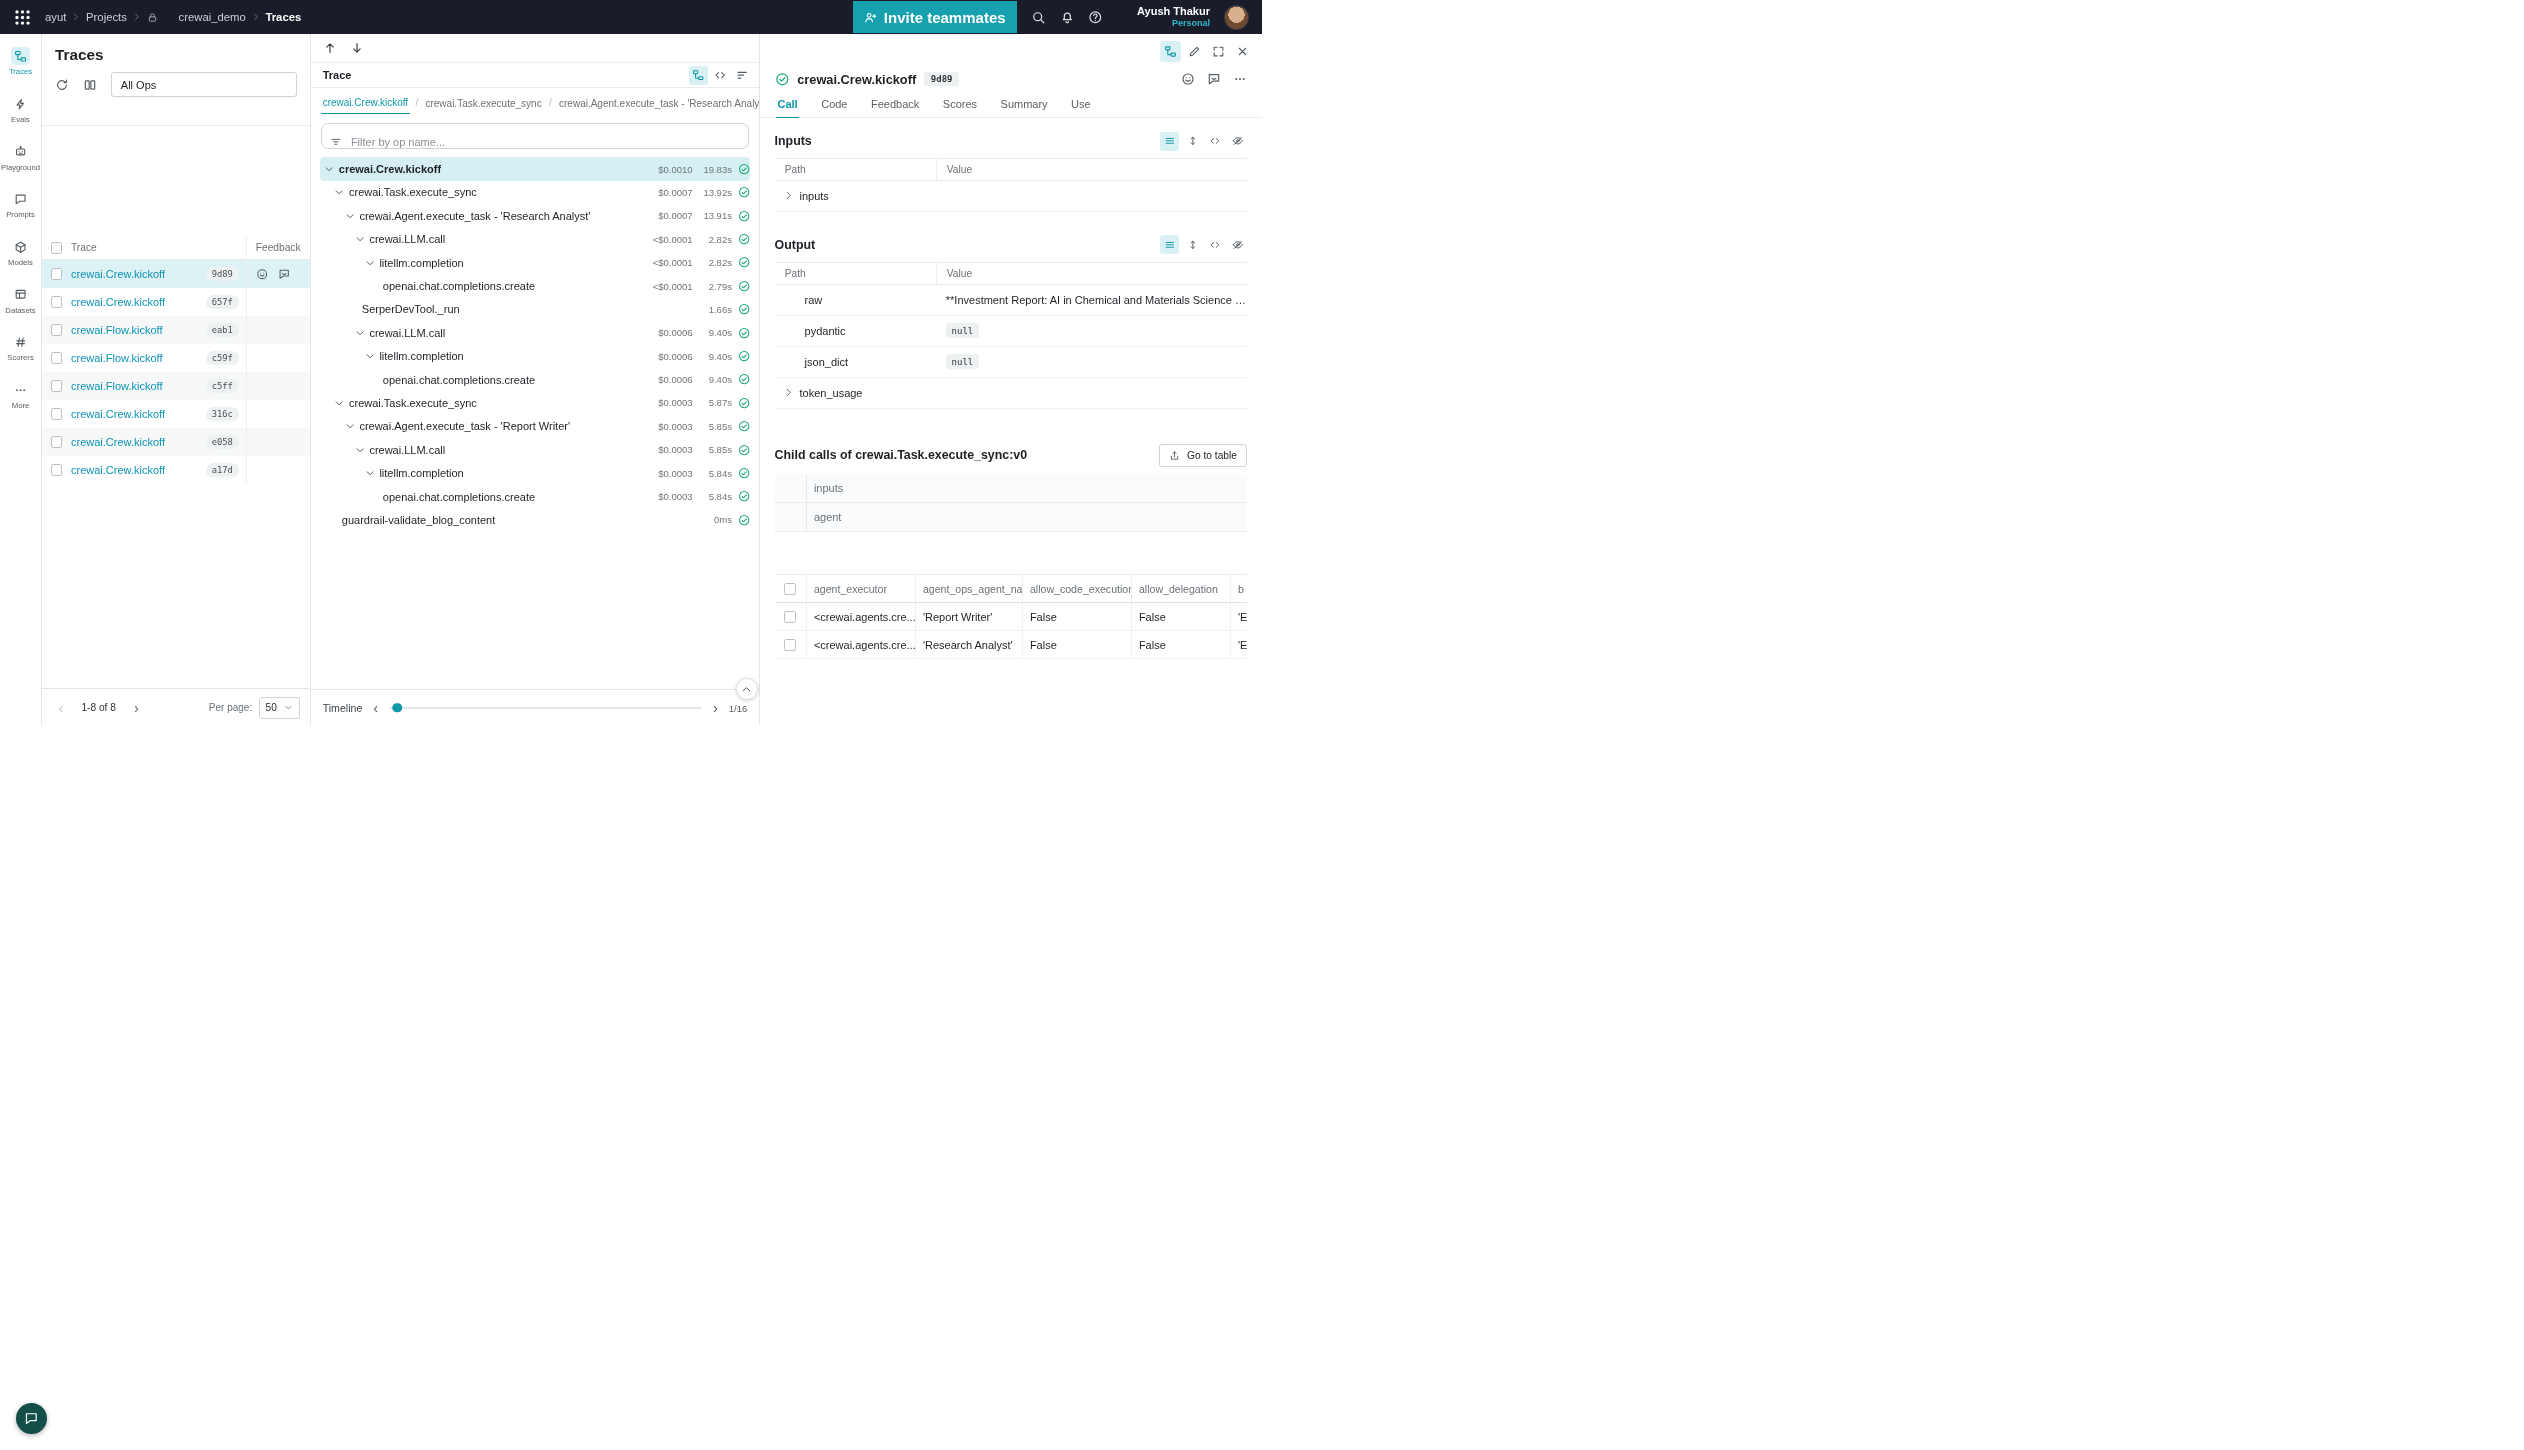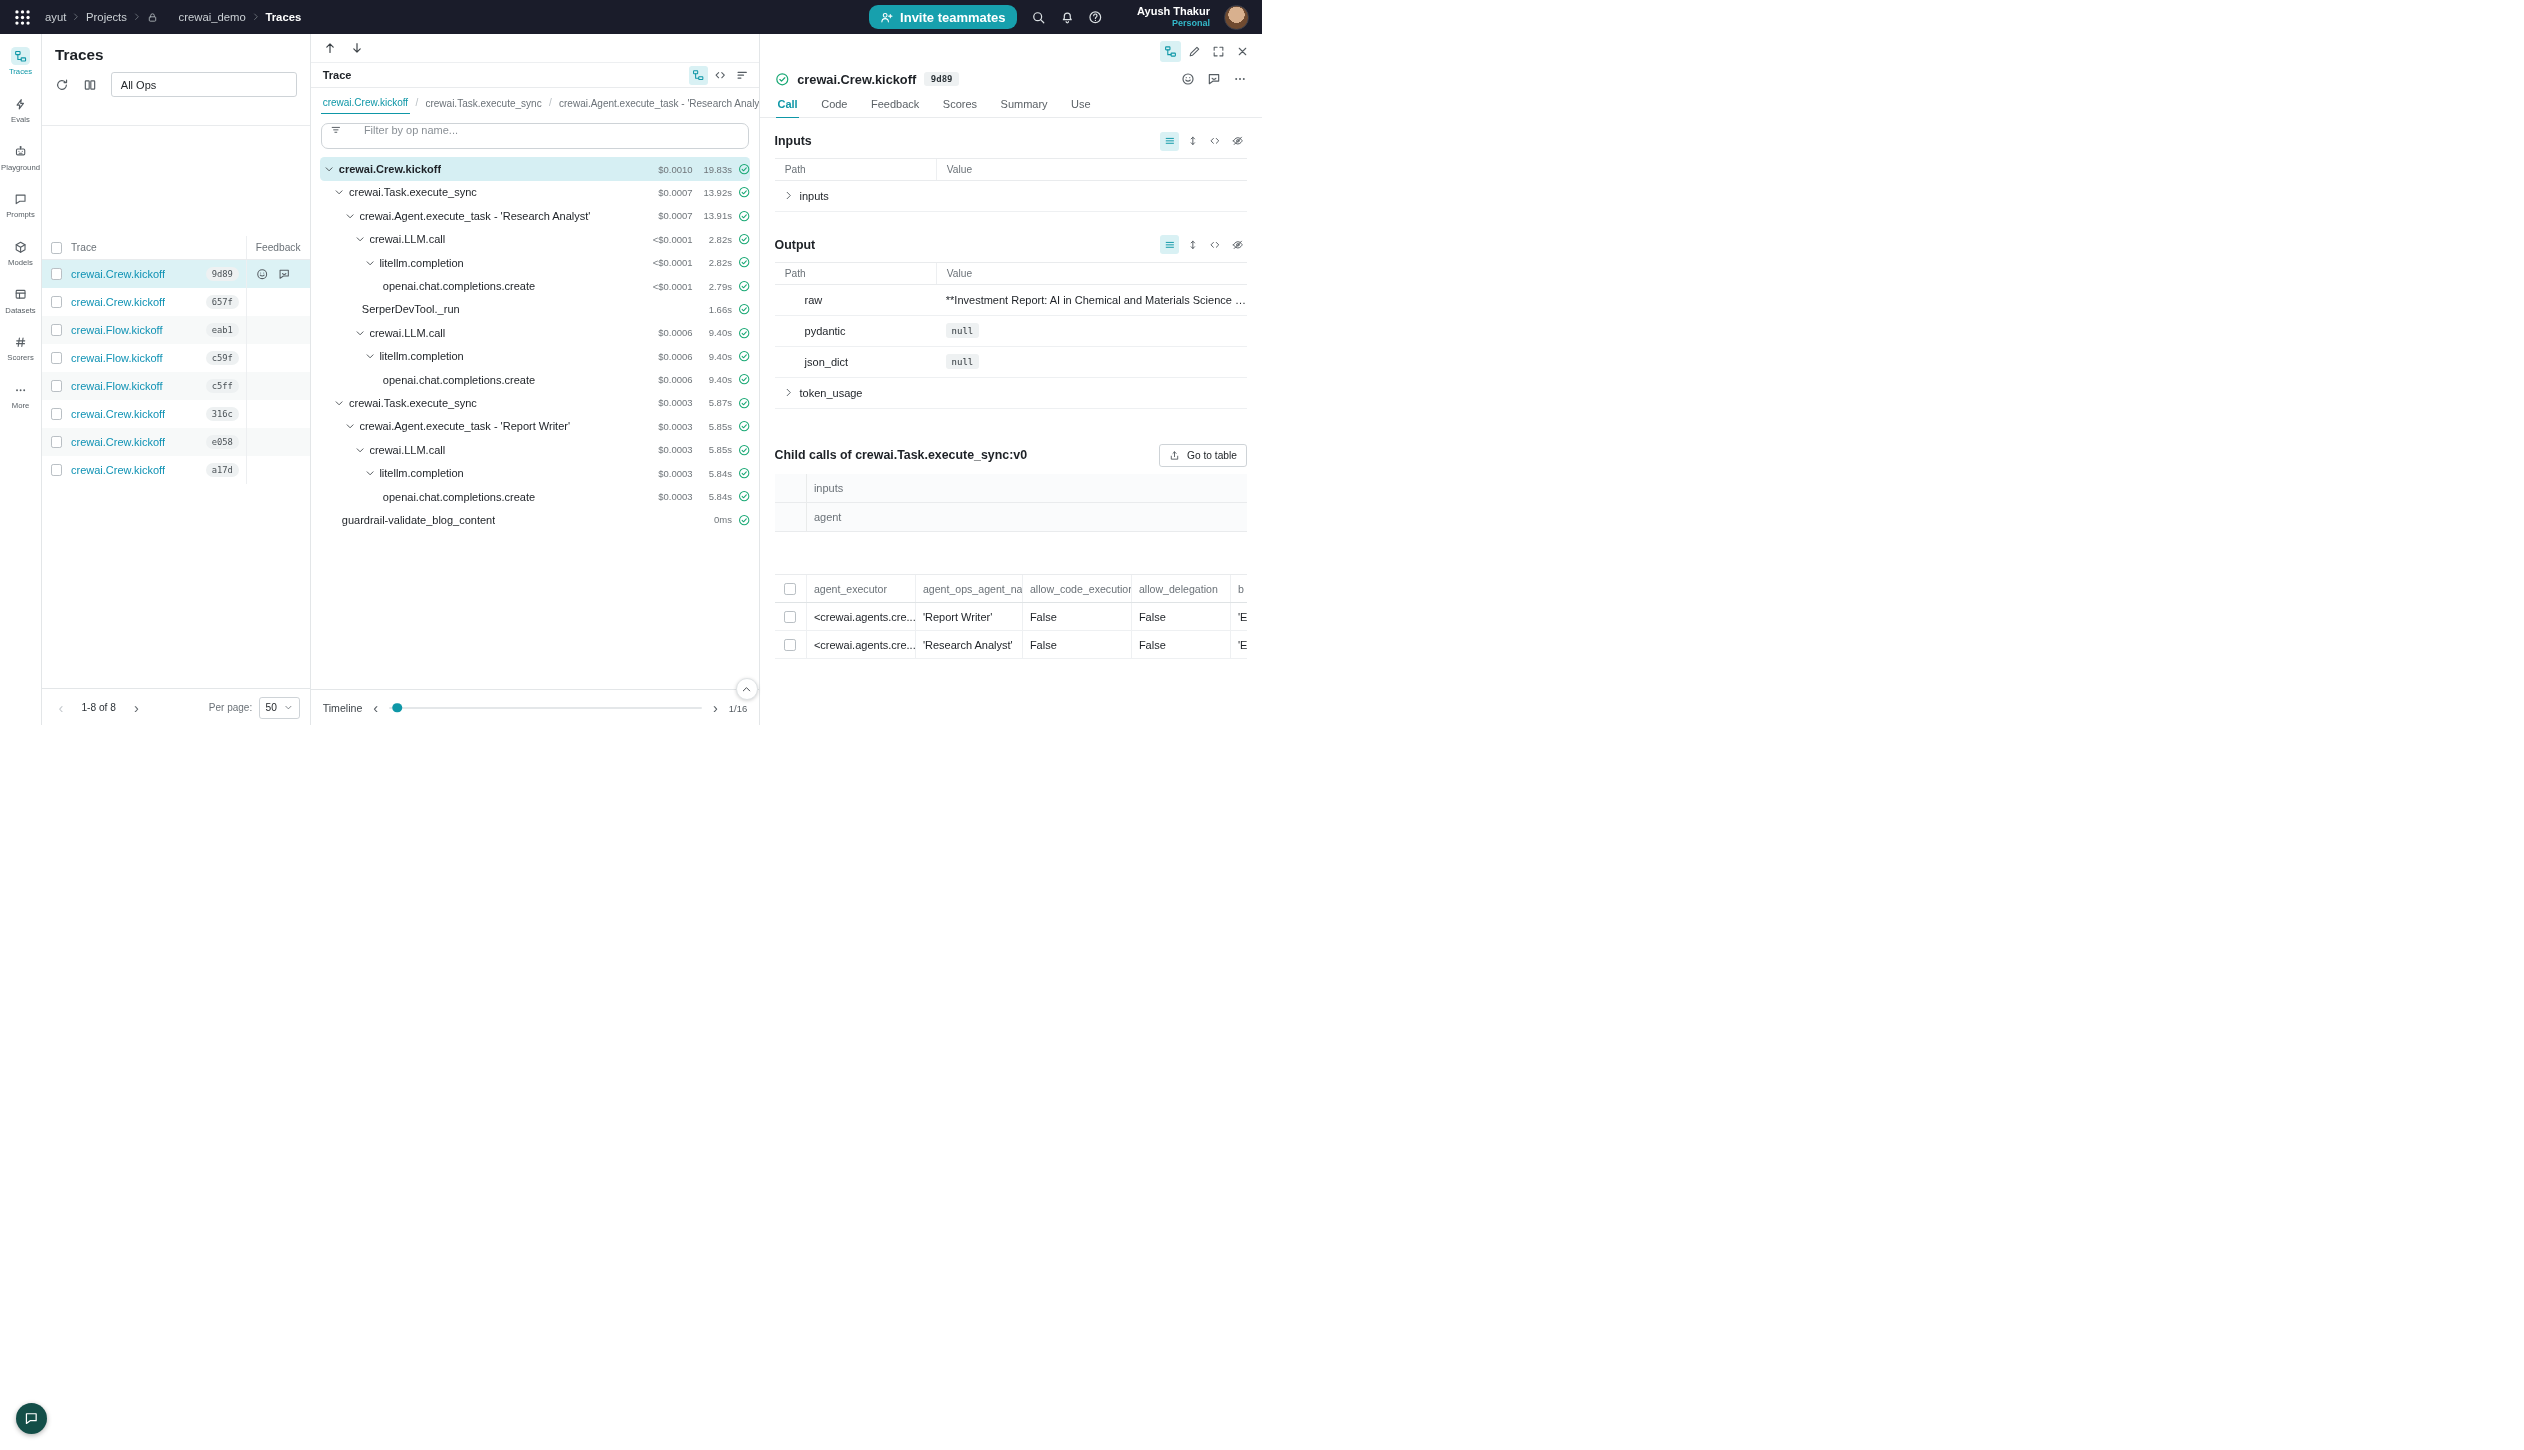--- a/index.html
+++ b/index.html
@@ -13,22 +13,22 @@
   .navbar{height:34px;background:#1a1c2a;display:flex;align-items:center;padding:0 13px;gap:10.2px;color:#e7eaec}
   .nav-left{display:flex;align-items:center;gap:13px;flex:1;min-width:0}
   .logo{width:19px;height:19px;color:#fff;cursor:pointer}
   .crumbs{display:flex;align-items:center;gap:5.1px;font-size:11.3px;color:#ccd1d5;white-space:nowrap}
   .crumb{cursor:pointer}
   .crumb.with-lock{display:inline-flex;align-items:center;gap:21px}
   .crumb .ic{width:11px;height:11px;color:#aab0b5}
   .crumb.current{color:#fff;font-weight:700}
   .sep{width:9.5px;height:9.5px;color:#787f86}
   .nav-right{display:flex;align-items:center;gap:14px}
-  .invite{display:inline-flex;align-items:center;gap:6.6px;background:#17a0ad;color:#fff;border:none;height:24px;
-    padding:0 11.7px;border-radius:9px;font-size:13px;font-weight:700;font-family:inherit;cursor:pointer}
+  .invite{display:inline-flex;align-items:center;gap:6.6px;background:#17a0ad;color:#fff;border:none;height:32px;
+    padding:0 11.7px;border-radius:0;font-size:15px;font-weight:700;font-family:inherit;cursor:pointer}
   .invite .ic{width:13px;height:13px}
   .nav-icon{width:14.6px;height:14.6px;color:#dbe0e3;position:relative;cursor:pointer}
   .user{text-align:right;line-height:1.2;margin-left:20px;cursor:pointer}
   .uname{font-size:11px;font-weight:700;color:#fff}
   .uscope{font-size:9px;color:#33b8c9;font-weight:700}
   .avatar{width:25px;height:25px;border-radius:50%;cursor:pointer;border:0.7px solid #3a3d4a;
     background:radial-gradient(circle at 50% 38%,#d8b08e 0 44%,#6f4a30 45% 100%)}
 
   .app{display:flex;height:692px}
 
@@ -73,21 +73,21 @@
   .tp-header{height:25px;display:flex;align-items:center;padding:0 7.3px 0 11.7px;border-bottom:0.7px solid #e9ebed}
   .tp-title{font-weight:700;font-size:11px}
   .tp-hicons{margin-left:auto;display:flex;gap:2.9px}
   .tico{width:19px;height:19px;border-radius:2.9px;display:flex;align-items:center;justify-content:center;color:#565d63;cursor:pointer}
   .tico .ic{width:12.4px;height:12.4px}
   .tico.active{color:#0e97a7;background:#d9f1f4}
   .tp-crumbs{height:28px;display:flex;align-items:center;padding:0 10.2px;font-size:10px;color:#6b7278;white-space:nowrap;overflow:hidden;gap:5.8px;flex:none}
   .ttab{padding:7.3px 1.5px 5.1px;cursor:pointer}
   .ttab.active{color:#0e97a7;border-bottom:1.5px solid #0e97a7}
   .crumbsep{color:#b9bfc4}
-  .tp-filter{margin:6.6px 10.2px 4.4px;height:26px;border:0.7px solid #ced3d7;border-radius:7px;display:flex;align-items:flex-start;gap:22px;padding:0 8px;color:#8a9096;cursor:text}
+  .tp-filter{margin:6.6px 10.2px 4.4px;height:26px;border:0.7px solid #ced3d7;border-radius:7px;display:flex;align-items:flex-end;gap:9px;padding:0 8px;color:#8a9096;cursor:text}
   .tp-filter .ic{width:11.7px;height:11.7px;color:#565d63}
   .tp-tree{padding:4.4px 8.8px 0}
   .trrow{height:23.4px;display:flex;align-items:center;border-radius:4.4px;cursor:pointer;gap:4.4px}
   .trrow.sel{background:#d6eff3;font-weight:700}
   .trlabel{white-space:nowrap;overflow:hidden;text-overflow:ellipsis}
   .trspace{flex:1}
   .trcost,.trtime{font-size:9.5px;color:#6f757a;font-weight:400}
   .trtime{width:35px;text-align:right;margin-right:1.5px}
   .ok{color:#18a874}
   .chev{color:#3a4045}

